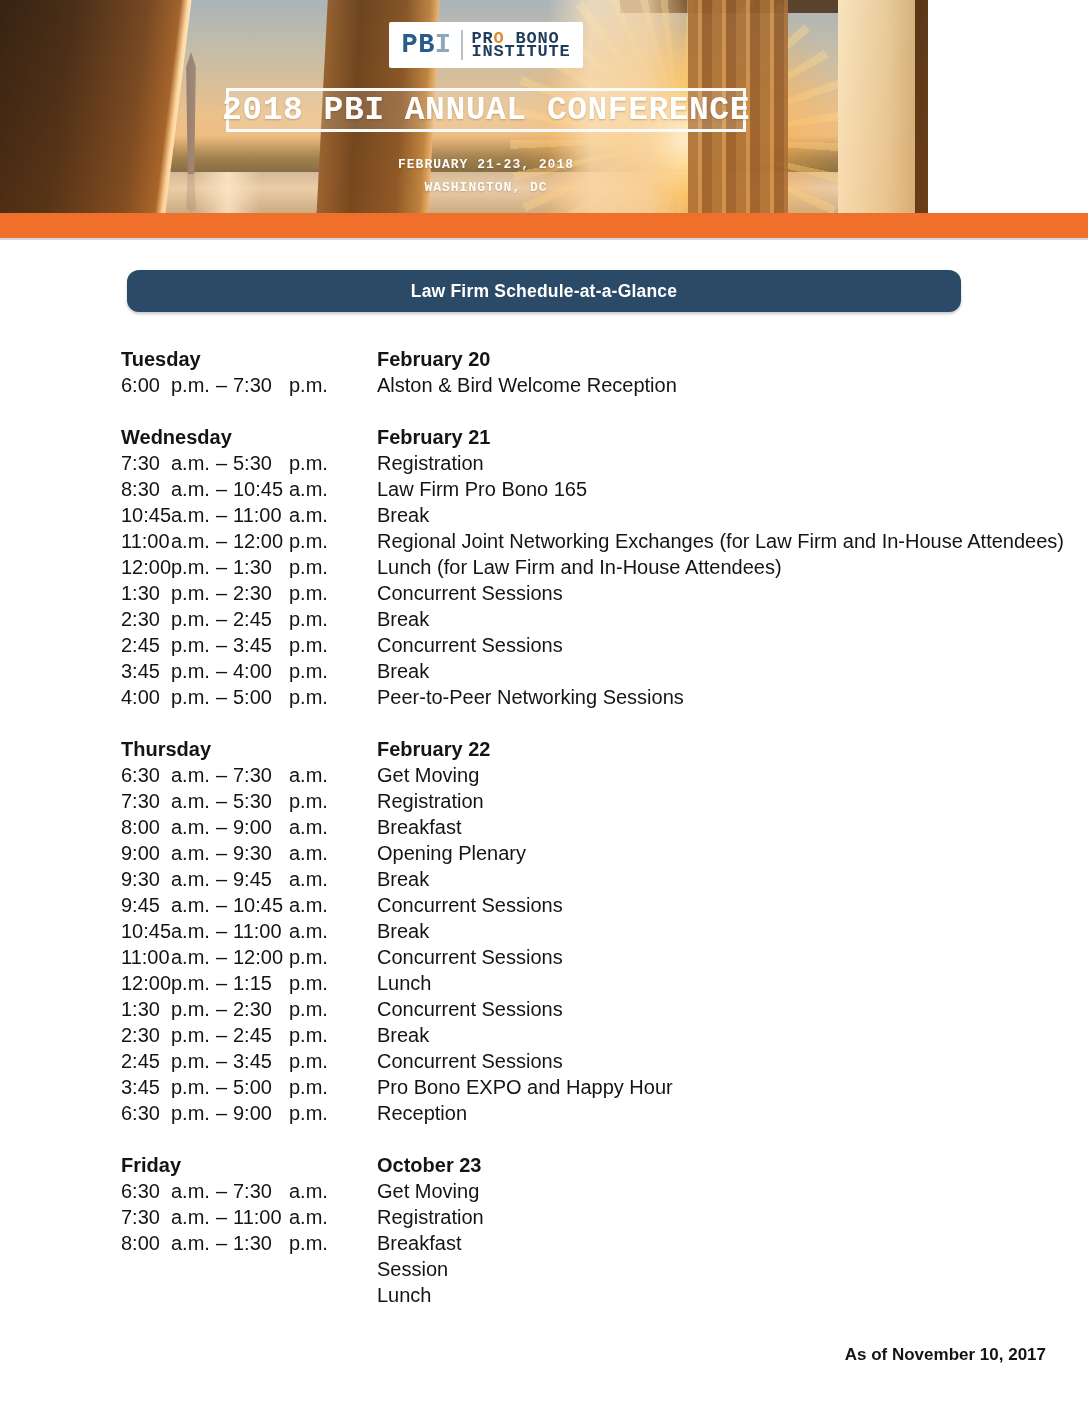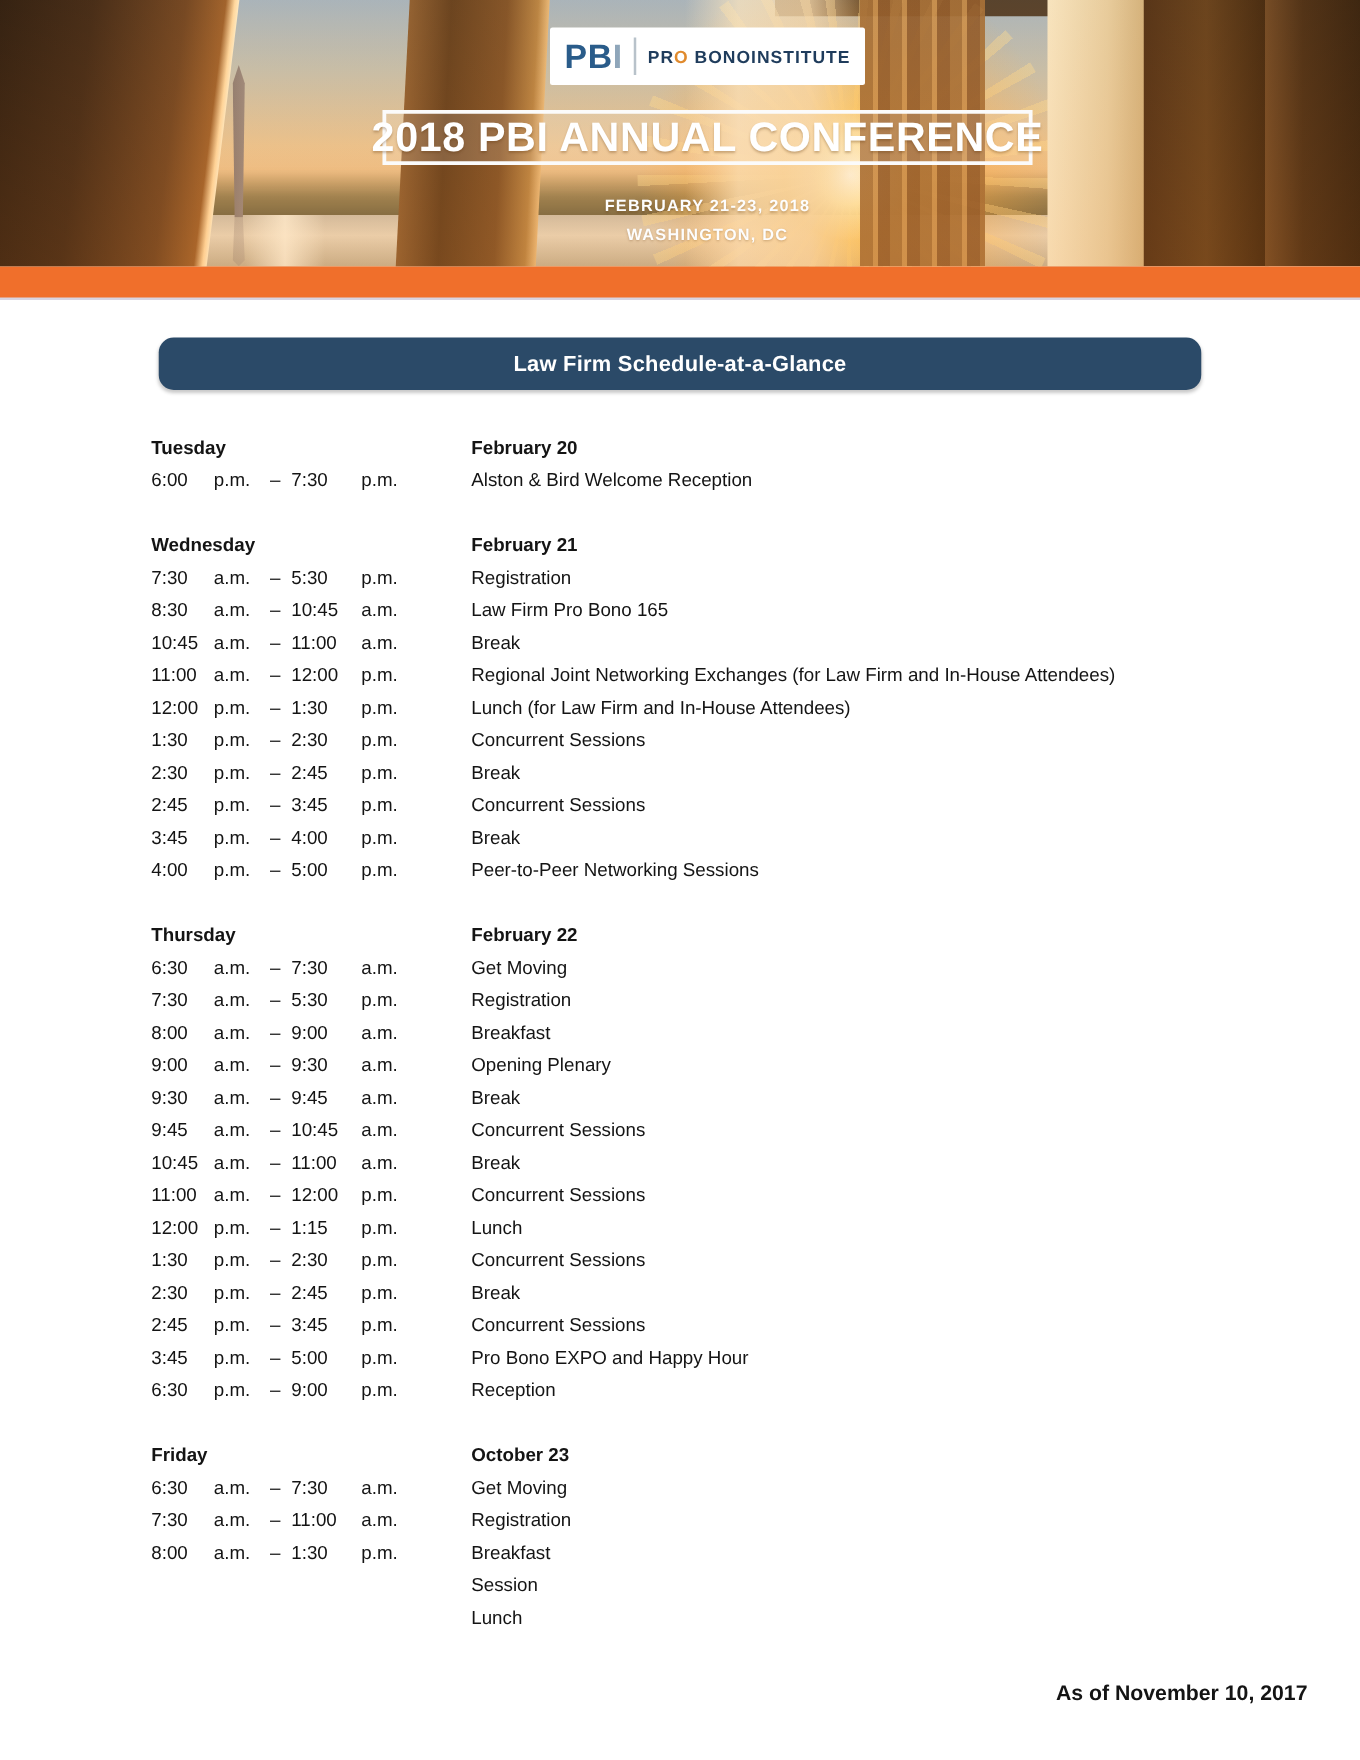--- a/index.html
+++ b/index.html
@@ -7,22 +7,23 @@
     --logo-blue:#2A5C8A; --logo-navy:#1F3C5C; --logo-orange:#E08A2D;
   }
   *{margin:0;padding:0;box-sizing:border-box;}
   html,body{background:#ffffff;}
   body{
     width:1088px;height:1408px;overflow:hidden;position:relative;
     font-family:"Liberation Sans",sans-serif;color:var(--text-ink);
   }
   
   .hero{
-    position:relative;width:1088px;height:213px;overflow:hidden;
+    position:relative;width:928px;height:213px;overflow:hidden;
     background:linear-gradient(180deg,#a3b3bf 0%,#c2bfae 26%,#e9c592 55%,#f3bd80 78%,#edae6f 100%);
+    font-family:Liberation Mono, monospace;
   }
   .hero > div{position:absolute;}
   .treeline{left:160px;right:0;top:136px;height:40px;
     background:linear-gradient(180deg,rgba(122,115,70,0) 0%,rgba(112,102,62,0.75) 55%,rgba(92,86,56,0.9) 100%);
     filter:blur(1.5px);}
   .pool{left:0;right:0;top:172px;height:41px;
     background:linear-gradient(180deg,#cdbfa8,#e7d6ba 40%,#c2b090);}
   .pool-streak{left:196px;top:172px;width:64px;height:41px;
     background:linear-gradient(90deg,rgba(255,245,220,0),rgba(255,246,224,0.8),rgba(255,245,220,0));}
   .monument{left:176px;top:52px;width:30px;height:122px;
@@ -53,41 +54,41 @@
   .hero-wash{left:0;top:0;right:0;bottom:0;
     background:linear-gradient(180deg,rgba(255,190,120,0.08),rgba(255,150,60,0.16));}
   
   .hero-content{position:absolute;inset:0;z-index:10;display:flex;flex-direction:column;
     align-items:center;transform:translateX(22px);}
   .logo-box{margin-top:22px;height:46px;background:#ffffff;border-radius:2px;
     display:flex;align-items:center;padding:0 12px;gap:9px;}
   .logo-mark{font-size:27px;font-weight:800;letter-spacing:0.5px;color:var(--logo-blue);line-height:1;}
   .logo-mark .mark-i{color:#8FA6BA;}
   .logo-divider{width:2px;height:30px;background:#b8c2ca;}
-  .logo-name{display:flex;flex-direction:row;justify-content:flex-end;
-    font-size:14px;font-weight:700;letter-spacing:0.8px;line-height:13px;color:var(--logo-navy);}
+  .logo-name{display:flex;flex-direction:column;justify-content:flex-end;
+    font-size:17px;font-weight:700;letter-spacing:0.8px;line-height:13px;color:var(--logo-navy);}
   .logo-name .o-orange{color:var(--logo-orange);}
   .title-box{margin-top:20px;width:520px;height:44px;border:3px solid #fbfbfb;
     background:rgba(250,245,235,0.16);display:flex;align-items:center;justify-content:center;}
   .title-box span{font-size:33px;font-weight:700;letter-spacing:0.5px;color:#ffffff;
     text-shadow:0 1px 2px rgba(90,50,10,0.30);white-space:nowrap;}
   .date-loc{margin-top:21px;text-align:center;color:#fdfdfd;font-weight:700;
     font-size:13px;line-height:23px;letter-spacing:1px;text-shadow:0 1px 2px rgba(90,50,10,0.30);}
   
   .orange-bar{width:1088px;height:27px;background:var(--accent-orange);
     border-bottom:2px solid #d8d4e0;}
   
   .main{padding:30px 0 0 121px;}
   .banner{margin-left:6px;width:834px;height:42px;border-radius:12px;
     background:var(--banner-navy);box-shadow:0 2px 3px rgba(0,0,0,0.22);
     display:flex;align-items:center;justify-content:center;margin-bottom:34px;}
   .banner span{color:#ffffff;font-weight:700;font-size:17.5px;letter-spacing:0.2px;}
   .day-section{margin-bottom:26px;}
   .day-section:last-child{margin-bottom:0;}
-  .row{display:flex;line-height:26px;font-size:15px;}
+  .row{display:flex;line-height:26px;font-size:20px;}
   .time-cell{flex:0 0 256px;display:inline-flex;white-space:nowrap;}
   .time-cell .t1{width:50px;}
   .time-cell .m1{width:45px;}
   .time-cell .sep{width:17px;}
   .time-cell .t2{width:56px;}
   .event-cell{flex:1;white-space:nowrap;}
   .day-head .time-cell,.day-head .event-cell{font-weight:700;}
   .footer-note{width:967px;text-align:right;padding-right:42px;margin-top:37px;
     font-size:17px;font-weight:700;}
 </style>

